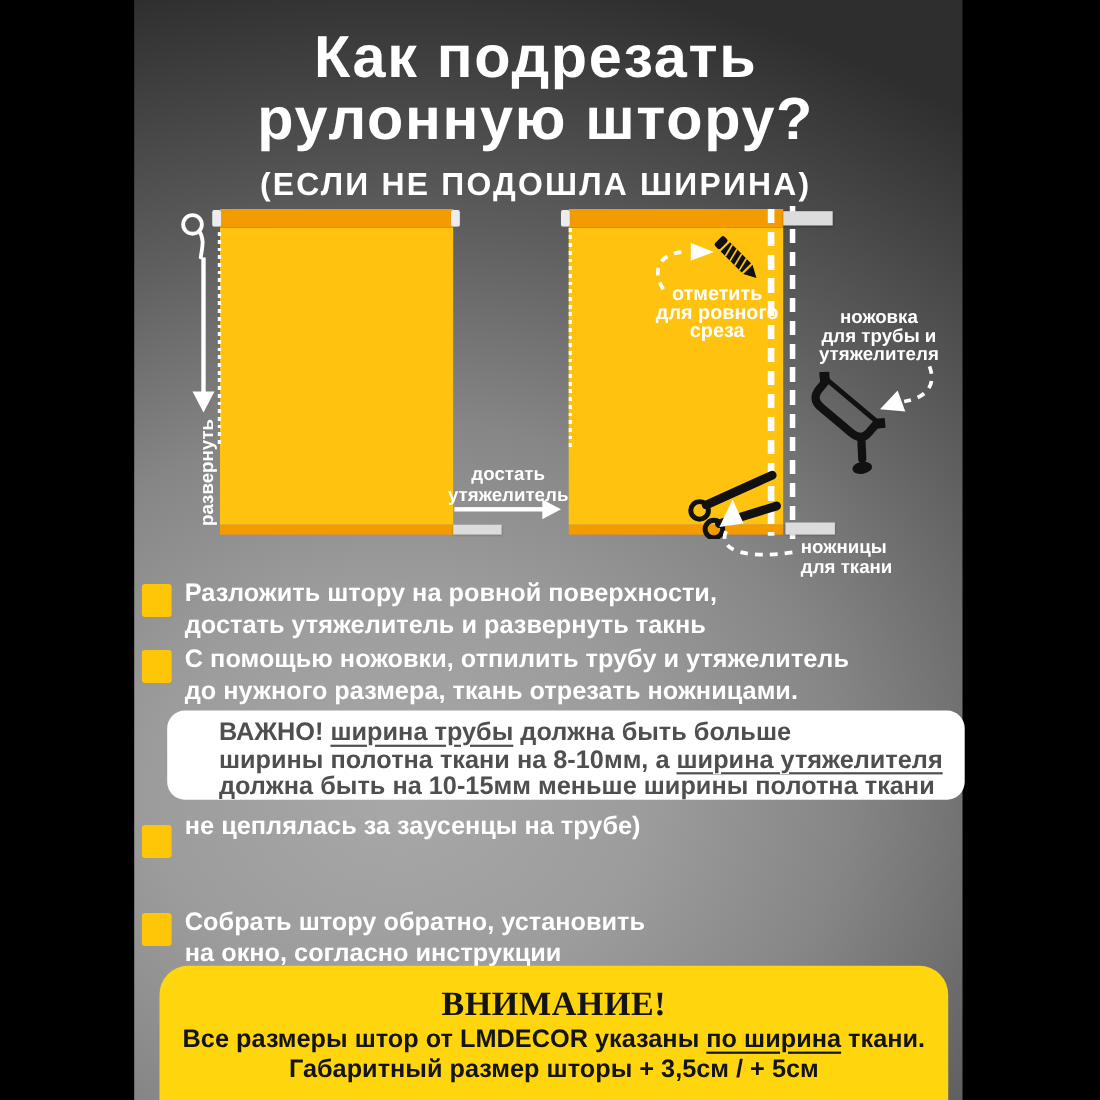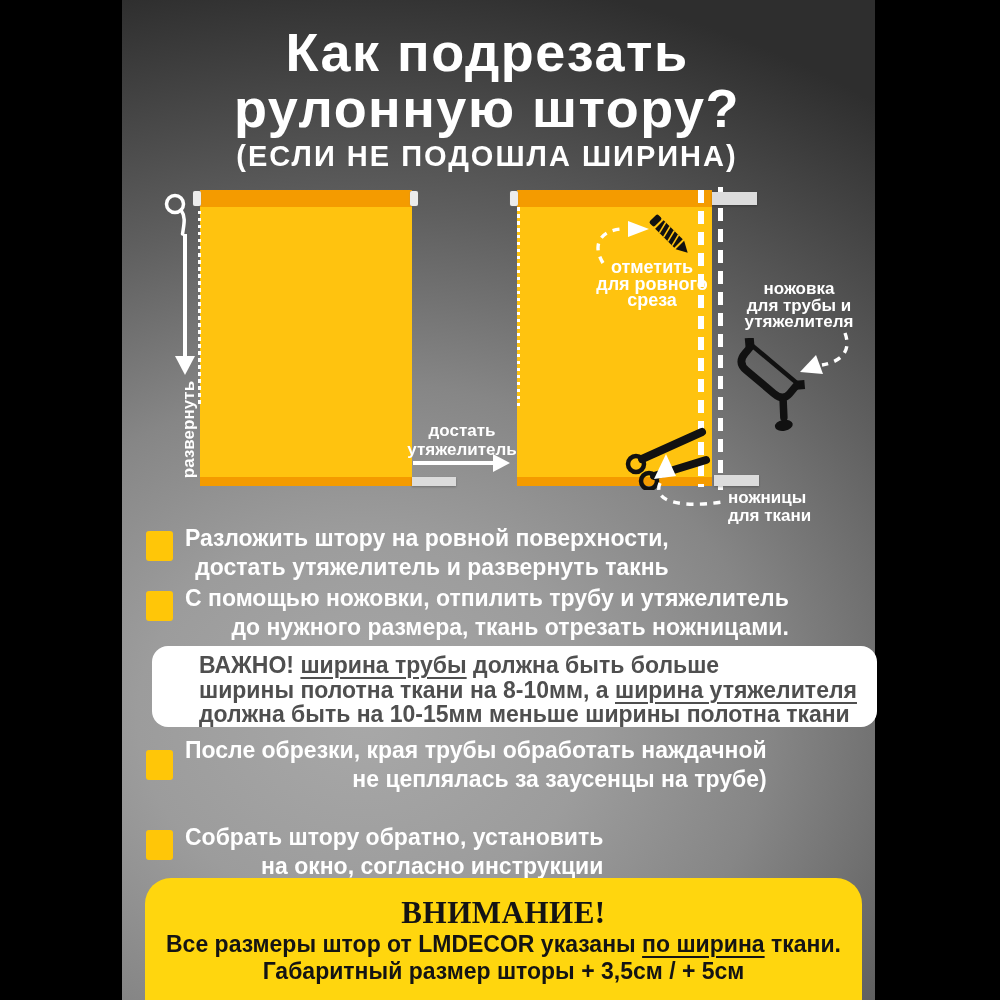--- a/index.html
+++ b/index.html
@@ -4,42 +4,42 @@
 <style>
   html,body{margin:0;padding:0;background:#000;}
   .poster{position:relative;width:1000px;height:1000px;background:#000;overflow:hidden;
           font-family:"Liberation Sans","DejaVu Sans",sans-serif;}
   .content{position:absolute;left:122px;top:0;width:753px;height:1000px;
            background:radial-gradient(120% 75% at 32% 72%,#a8a8a8 0%,#9c9c9c 25%,#868686 45%,#5f5f5f 68%,#2e2e2e 100%);}
   .abs{position:absolute;}
   
   .title-wrap{position:absolute;left:0;top:24px;width:730px;text-align:center;color:#fff;}
   .title-line{font-size:54px;font-weight:bold;letter-spacing:1.5px;line-height:56px;}
-  .subtitle{font-size:29px;font-weight:bold;letter-spacing:2px;margin-top:4px;}
+  .subtitle{font-size:29px;font-weight:bold;letter-spacing:2px;margin-top:16px;}
   
   .tube{background:#f49b00;z-index:2;}
   .fabric{background:#ffc30f;z-index:1;}
   .wbar{background:#f49b00;z-index:2;}
   .endcap{background:#ececec;border-radius:2px;z-index:3;box-shadow:0 0 1px #888;}
   .graybar{background:#dcdcdc;z-index:6;box-shadow:0 1px 2px rgba(0,0,0,.25);}
   .dotline{width:3px;background:repeating-linear-gradient(to bottom,#fff 0 3.5px,transparent 3.5px 7px);z-index:4;}
   .dashline{background:repeating-linear-gradient(to bottom,#fff 0 13px,transparent 13px 21px);z-index:5;}
   
   .lbl{color:#fff;font-weight:bold;font-size:17px;line-height:17px;z-index:7;}
   .center{text-align:center;}
   
   .shaft-v{width:3.5px;background:#fff;z-index:5;}
   .head-down{width:0;height:0;border-left:10px solid transparent;border-right:10px solid transparent;border-top:19px solid #fff;z-index:5;}
   .shaft-h{height:3.5px;background:#fff;z-index:5;}
   .head-right{width:0;height:0;border-top:9px solid transparent;border-bottom:9px solid transparent;border-left:17px solid #fff;z-index:5;}
   .rot-label{transform:rotate(-90deg);transform-origin:center;}
   svg{display:block;}
   .icon-svg{z-index:8;}
   
-  .step{position:absolute;left:24px;z-index:3;text-align:right;}
+  .step{position:absolute;left:7px;z-index:3;}
   .sq{position:absolute;left:0;top:7px;width:27px;height:30px;background:#ffc608;border-radius:3px;}
   .step-lines{margin-left:39px;color:#fff;font-weight:bold;font-size:23px;line-height:28.5px;}
   .step-lines div{white-space:nowrap;}
   
   .imp-box{position:absolute;left:30px;top:646px;width:725px;height:81px;background:#fff;border-radius:16px;z-index:3;
            color:#4f4f4f;font-weight:bold;font-size:23px;line-height:24.5px;padding:7px 0 0 31px;box-sizing:border-box;}
   .imp-box div{white-space:nowrap;margin-left:16px;}
   .u{text-decoration:underline;text-decoration-thickness:2px;text-underline-offset:4px;}
   
   .att-box{position:absolute;left:23px;top:878px;width:717px;height:122px;background:#ffd60e;
@@ -178,21 +178,20 @@
 
     <div class="imp-box">
       <div><span>ВАЖНО! </span><span class="u">ширина трубы</span><span> должна быть больше</span></div>
       <div><span>ширины полотна ткани на 8-10мм, а </span><span class="u">ширина утяжелителя</span></div>
       <div><span>должна быть на 10-15мм меньше ширины полотна ткани</span></div>
     </div>
 
     <div class="step" style="top:736px;">
       <div class="sq" style="top:14px;"></div>
       <div class="step-lines">
-        <div>После обрезки, края трубы обработать наждачной</div>
         <div>не цеплялась за заусенцы на трубе)</div>
       </div>
     </div>
 
     <div class="step" style="top:823px;">
       <div class="sq"></div>
       <div class="step-lines">
         <div>Собрать штору обратно, установить</div>
         <div>на окно, согласно инструкции</div>
       </div>

